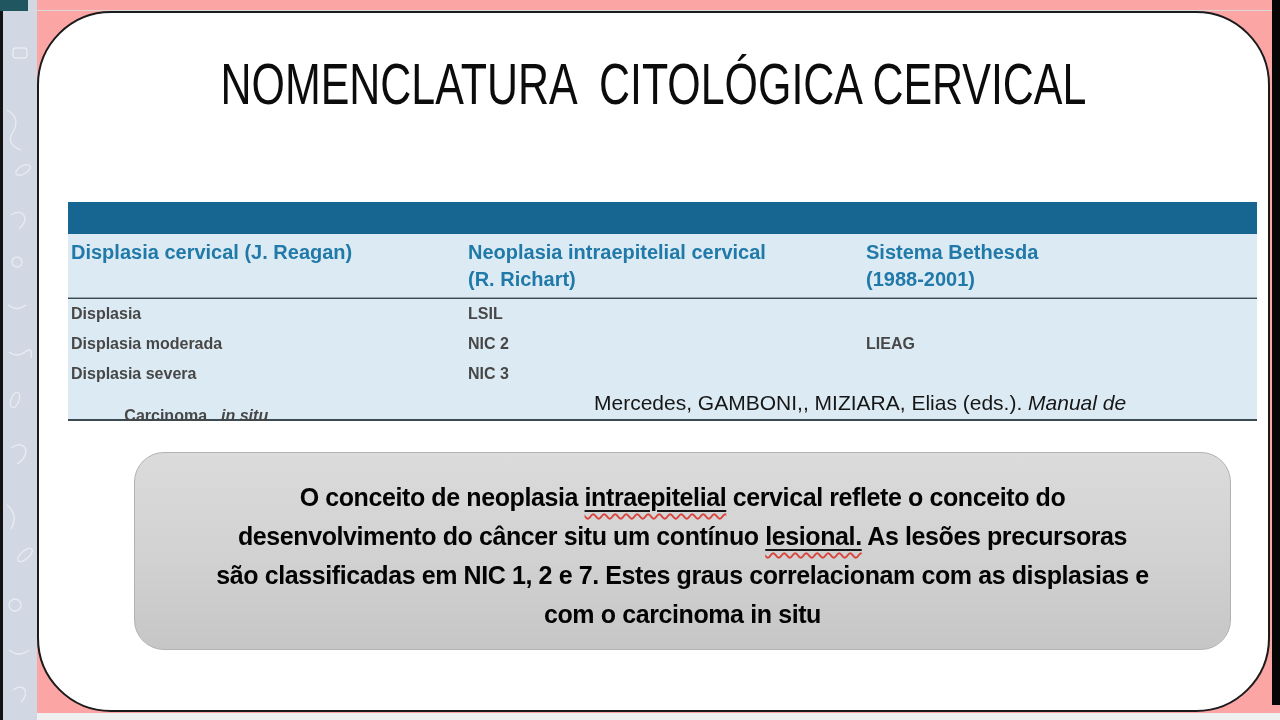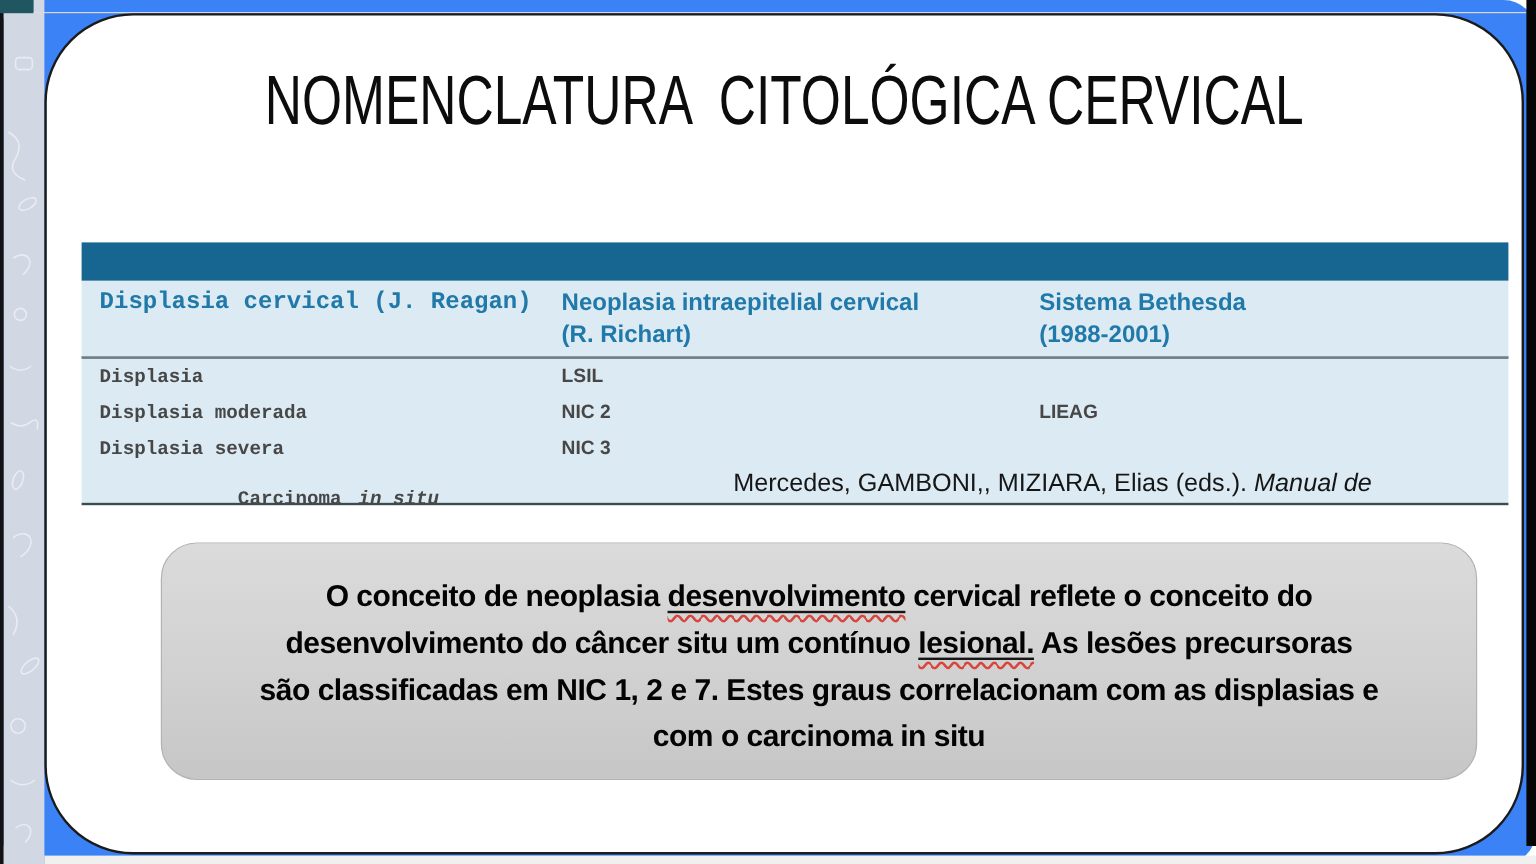--- a/index.html
+++ b/index.html
@@ -1,18 +1,18 @@
 <!DOCTYPE html>
 <html><head>
 <meta charset="utf-8">
 <style>
   * { margin:0; padding:0; box-sizing:border-box; }
   html,body { width:1280px; height:720px; background:#ffffff; overflow:hidden;
               font-family:"Liberation Sans", sans-serif; }
-  .screen { position:relative; width:1280px; height:720px; background:#3b82f6;border-radius:27px; }
+  .screen { position:relative; width:1280px; height:720px; background:#fca5a5; }
 
   
   .left-edge   { position:absolute; left:0; top:0; width:3px; height:720px; background:#131313; }
   .left-strip  { position:absolute; left:3px; top:0; width:34px; height:720px; background:#d2d8e3; overflow:hidden; }
   .teal-block  { position:absolute; left:0; top:0; width:28px; height:11px; background:#1f565f; }
   .top-hairline{ position:absolute; left:28px; top:10px; width:1244px; height:1px; background:#dadada; }
   .right-bar   { position:absolute; left:1272px; top:0; width:8px; height:705px; background:#060606; }
   .bottom-strip{ position:absolute; left:37px; top:713px; width:1243px; height:7px; background:#f0f0f0; }
 
   
@@ -23,30 +23,30 @@
                  font-size:58px; line-height:66px; color:#0c0c0c; font-weight:400;
                  letter-spacing:0px; white-space:pre; transform:scaleX(0.74); transform-origin:50% 50%; }
 
   
   .ctable { position:absolute; left:29px; top:189px; width:1189px; }
   .tcaption { height:32px; line-height:32px; background:#176691; color:#ffffff;
               font-size:20px; padding-left:6px; white-space:pre; overflow:hidden; }
   .colheads { display:grid; grid-template-columns:400px 398px 1fr; background:#dcebf3;
               padding:5px 0 4px 0; min-height:62px; }
   .colheads .ch { font-size:20px; line-height:27px; font-weight:700; color:#2079a9; }
-  .c1pad { padding-left:15px;font-family:Liberation Mono, monospace; }
+  .c1pad { padding-left:3px; }
   .rule { height:2px; background:#3c4a52; border-top:1px solid #93a4ab; }
   .trows { background:#dcebf3; }
   .trow { display:grid; grid-template-columns:400px 398px 1fr; height:30px; align-items:center; }
   .cell { font-size:16px; font-weight:600; color:#474747; white-space:pre; }
   .insitu { margin-left:14px; font-weight:600; }
   .rule-bottom { height:2px; background:#3c4a52; }
 
   
-  .citation { position:absolute; left:572px; top:376px; width:620px; z-index:5;
+  .citation { position:absolute; left:555px; top:376px; width:620px; z-index:5;
               font-size:21px; line-height:28.5px; color:#161616; }
   .sq-only { text-decoration:underline wavy #d9453c; text-decoration-thickness:1.5px; text-underline-offset:5px; }
 
   
   .note-box { position:absolute; left:95px; top:439px; width:1097px; height:198px;
               background:linear-gradient(180deg,#dbdbdb 0%,#d1d1d1 55%,#c6c6c6 100%);
               border:1px solid #b2b2b2; border-radius:30px; padding-top:25px;
               text-align:center; }
   .note-line { font-size:25px; line-height:39px; font-weight:700; color:#030303; letter-spacing:-0.4px; }
   .uw { text-decoration:underline; text-decoration-color:#161616; text-decoration-thickness:2px; text-underline-offset:4px; }
@@ -139,21 +139,21 @@
     </div>
 
     <div class="citation">
       <div class="cit-line">
         <span>Mercedes, GAMBONI,, MIZIARA, Elias (eds.). </span><i>Manual de</i>
       </div>
     </div>
 
     <div class="note-box">
       <div class="note-line">
-        <span>O conceito de neoplasia </span><span class="uw"><span class="sq">desenvolvimento</span></span><span> cervical reflete o conceito do</span>
+        <span>O conceito de neoplasia </span><span class="uw"><span class="sq">intraepitelial</span></span><span> cervical reflete o conceito do</span>
       </div>
       <div class="note-line">
         <span>desenvolvimento do câncer situ um contínuo </span><span class="uw"><span class="sq">lesional.</span></span><span> As lesões precursoras</span>
       </div>
       <div class="note-line">são classificadas em NIC 1, 2 e 7. Estes graus correlacionam com as displasias e</div>
       <div class="note-line">com o carcinoma in situ</div>
     </div>
 
   </div>
 </div>

